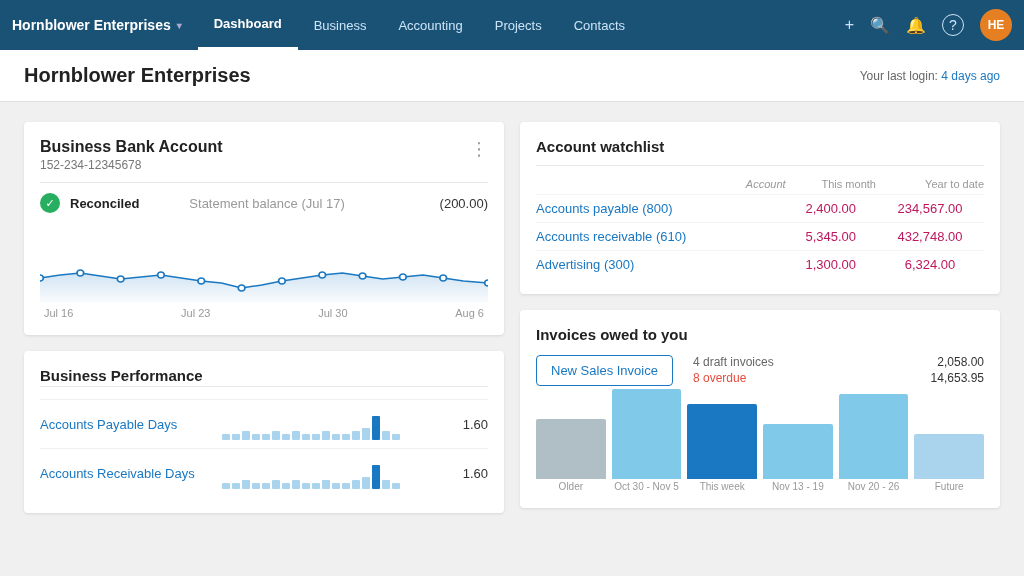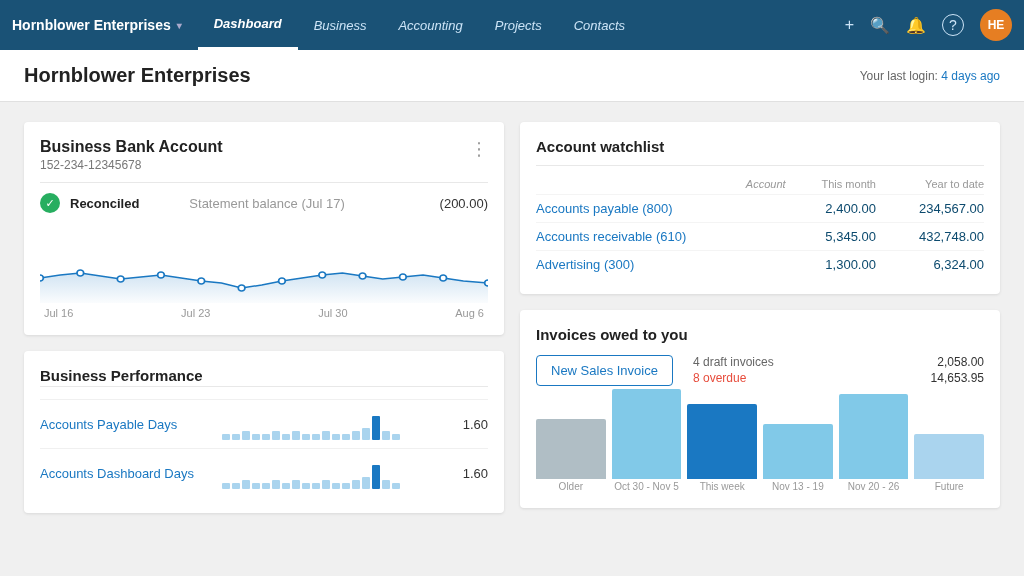--- a/index.html
+++ b/index.html
@@ -3,21 +3,21 @@
   <meta charset="utf-8">
   <style>
     * { box-sizing: border-box; margin: 0; padding: 0; }
     body { font-family: -apple-system, BlinkMacSystemFont, 'Segoe UI', sans-serif; background: #f0f0f0; font-size: 13px; color: #333; }
 
     
     .nav { background: #1a5276; display: flex; align-items: center; height: 50px; padding: 0 12px; }
     .nav-brand { color: #fff; font-size: 14px; font-weight: 600; display: flex; align-items: center; gap: 6px; padding-right: 16px; }
     .nav-brand-chevron { font-size: 10px; color: #aac; }
     .nav-links { display: flex; gap: 0; flex: 1; }
-    .nav-link { color: #cce4f7; font-size: 13px; padding: 1px 16px; height: 50px; display: flex; align-items: center; cursor: pointer; text-decoration: none; font-style: italic; }
+    .nav-link { color: #cce4f7; font-size: 13px; padding: 1px 16px; height: 50px; display: flex; align-items: center; cursor: pointer; text-decoration: none; }
     .nav-link.active { color: #fff; border-bottom: 3px solid #fff; font-weight: 600; }
     .nav-actions { display: flex; align-items: center; gap: 16px; }
     .nav-icon { color: #cce4f7; font-size: 16px; cursor: pointer; }
     .nav-avatar { width: 32px; height: 32px; border-radius: 50%; background: #e67e22; color: #fff; font-size: 12px; font-weight: 700; display: flex; align-items: center; justify-content: center; cursor: pointer; }
 
     
     .page-header { background: #fff; padding: 14px 24px; display: flex; align-items: center; justify-content: space-between; border-bottom: 1px solid #e0e0e0; }
     .page-title { font-size: 20px; font-weight: 600; color: #222; }
     .last-login { font-size: 12px; color: #666; }
     .last-login a { color: #1a78c2; text-decoration: none; }
@@ -55,21 +55,21 @@
     .perf-bar { background: #aad4ee; border-radius: 1px; width: 8px; }
     .perf-bar.highlight { background: #1a78c2; }
     .perf-value { font-size: 13px; color: #333; width: 40px; text-align: right; }
 
     
     .watch-title { font-size: 15px; font-weight: 700; color: #222; margin-bottom: 10px; }
     .watch-divider { border: none; border-top: 1px solid #e8e8e8; margin-bottom: 8px; }
     .watch-table { width: 100%; border-collapse: collapse; }
     .watch-table th { font-size: 11px; color: #999; font-weight: 400; text-align: right; padding: 4px 0; }
     .watch-table th:first-child { text-align: right; font-style: italic; }
-    .watch-table td { font-size: 13px; color: #0c4a6e; padding: 6px 0; text-align: right; border-top: 1px solid #f4f4f4; }
+    .watch-table td { font-size: 13px; color: #be185d; padding: 6px 0; text-align: center; border-top: 1px solid #f4f4f4; }
     .watch-table td:first-child { text-align: left; color: #1a78c2; cursor: pointer; }
 
     
     .inv-title { font-size: 15px; font-weight: 700; color: #222; margin-bottom: 12px; }
     .inv-top { display: flex; align-items: flex-start; gap: 20px; margin-bottom: 16px; }
     .inv-btn { border: 1px solid #1a78c2; color: #1a78c2; background: #fff; padding: 7px 14px; border-radius: 4px; font-size: 13px; cursor: pointer; white-space: nowrap; }
     .inv-stats { display: flex; flex-direction: column; gap: 2px; flex: 1; }
     .inv-stat-row { display: flex; justify-content: space-between; font-size: 12px; color: #666; }
     .inv-stat-row .amount { color: #333; font-weight: 500; }
     .inv-overdue { color: #e74c3c; }
@@ -189,21 +189,21 @@
               <div class="perf-bar" style="height: 6px;"></div>
               <div class="perf-bar" style="height: 9px;"></div>
               <div class="perf-bar" style="height: 12px;"></div>
               <div class="perf-bar highlight" style="height: 24px;"></div>
               <div class="perf-bar" style="height: 9px;"></div>
               <div class="perf-bar" style="height: 6px;"></div>
             </div>
             <span class="perf-value">1.60</span>
           </div>
           <div class="perf-row">
-            <span class="perf-label">Accounts Dashboard Days</span>
+            <span class="perf-label">Accounts Receivable Days</span>
             <div class="perf-bar-area">
               <div class="perf-bar" style="height: 6px;"></div>
               <div class="perf-bar" style="height: 6px;"></div>
               <div class="perf-bar" style="height: 9px;"></div>
               <div class="perf-bar" style="height: 6px;"></div>
               <div class="perf-bar" style="height: 6px;"></div>
               <div class="perf-bar" style="height: 9px;"></div>
               <div class="perf-bar" style="height: 6px;"></div>
               <div class="perf-bar" style="height: 9px;"></div>
               <div class="perf-bar" style="height: 6px;"></div>

